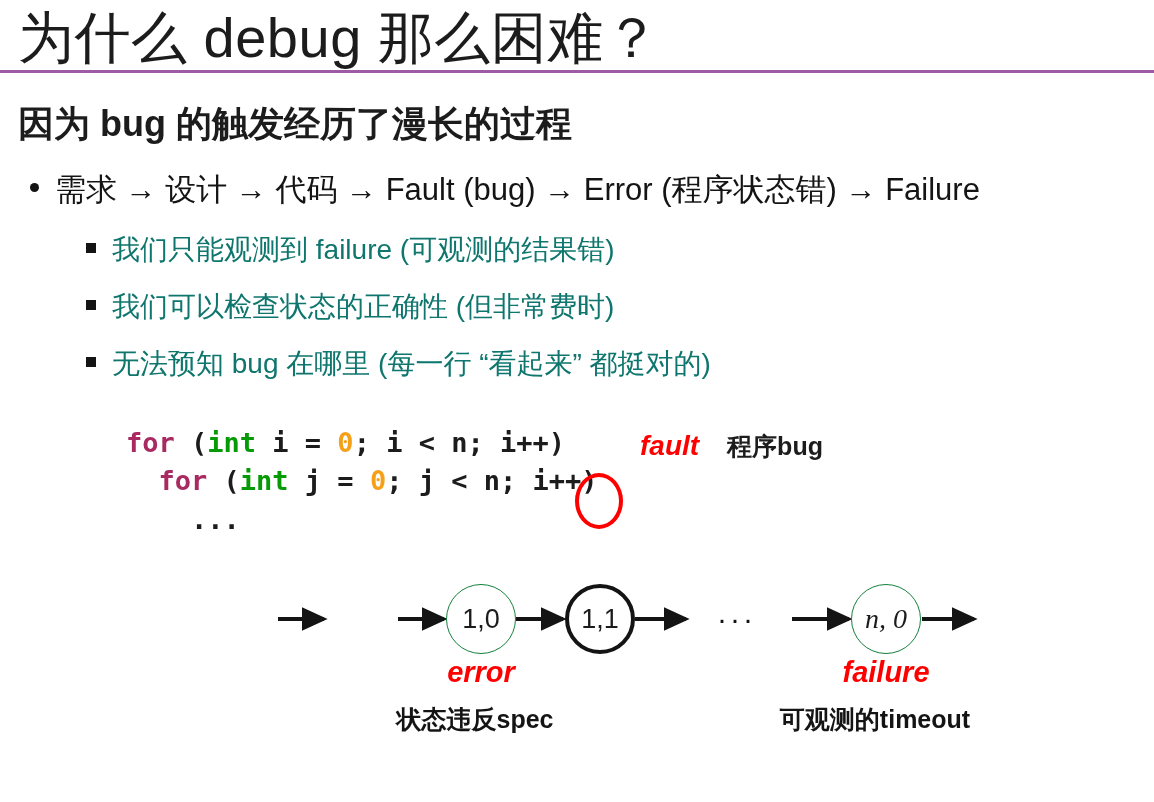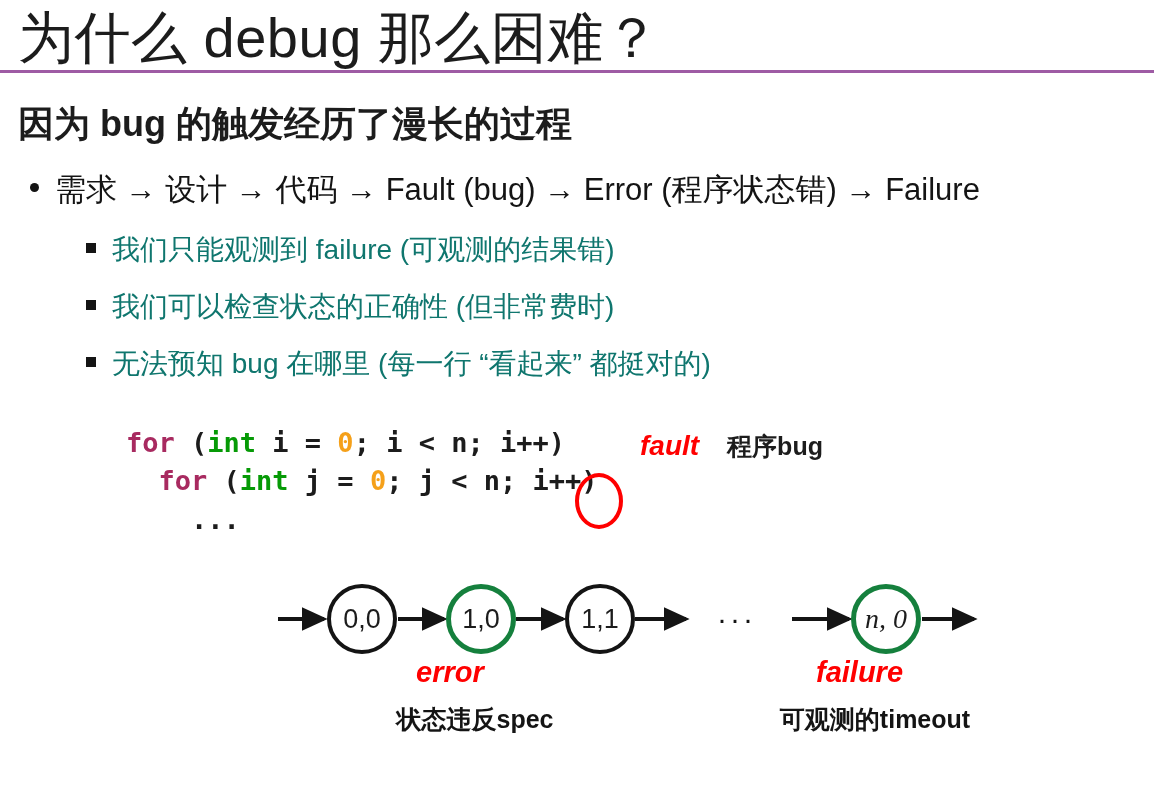--- a/index.html
+++ b/index.html
@@ -159,21 +159,21 @@
     box-sizing: border-box;
     display: flex;
     align-items: center;
     justify-content: center;
     background: #ffffff;
     font-size: 27px;
     color: #1c1c1c;
     top: 14px;
   }
   .state-node.black { border: 4px solid #141414; }
-  .state-node.red   { border: 5px solid #15803d; }
+  .state-node.red   { border: 1px solid #15803d; }
   .state-node .nodelabel { line-height: 1; }
   .state-node.italic-label .nodelabel {
     font-family: "Liberation Serif", "DejaVu Serif", serif;
     font-style: italic;
     font-size: 28px;
   }
 
   .ellipsis-dots {
     position: absolute;
     top: 32px;
@@ -183,20 +183,21 @@
   }
 
   .node-caption {
     position: absolute;
     font-family: "Liberation Sans", sans-serif;
     font-style: italic;
     font-weight: bold;
     color: #ff0000;
     font-size: 29px;
     white-space: nowrap;
+    text-align: center;
   }
 
   .bottom-caption {
     position: absolute;
     font-weight: bold;
     font-size: 25px;
     color: #141414;
     white-space: nowrap;
     text-align: center;
   }
@@ -262,23 +263,20 @@
 
     <line x1="254" y1="49" x2="301" y2="49" stroke="#141414" stroke-width="4" marker-end="url(#ah)"></line>
 
     <line x1="373" y1="49" x2="424" y2="49" stroke="#141414" stroke-width="4" marker-end="url(#ah)"></line>
 
     <line x1="530" y1="49" x2="587" y2="49" stroke="#141414" stroke-width="4" marker-end="url(#ah)"></line>
 
     <line x1="660" y1="49" x2="712" y2="49" stroke="#141414" stroke-width="4" marker-end="url(#ah)"></line>
   </svg>
 
-  <div class="state-node black" style="left:65px;">
-    <span class="nodelabel">0,0</span>
-  </div>
   <div class="state-node red" style="left:184px;">
     <span class="nodelabel">1,0</span>
   </div>
   <div class="state-node black" style="left:303px;">
     <span class="nodelabel">1,1</span>
   </div>
   <div class="state-node red italic-label" style="left:589px;">
     <span class="nodelabel">n, 0</span>
   </div>
 

